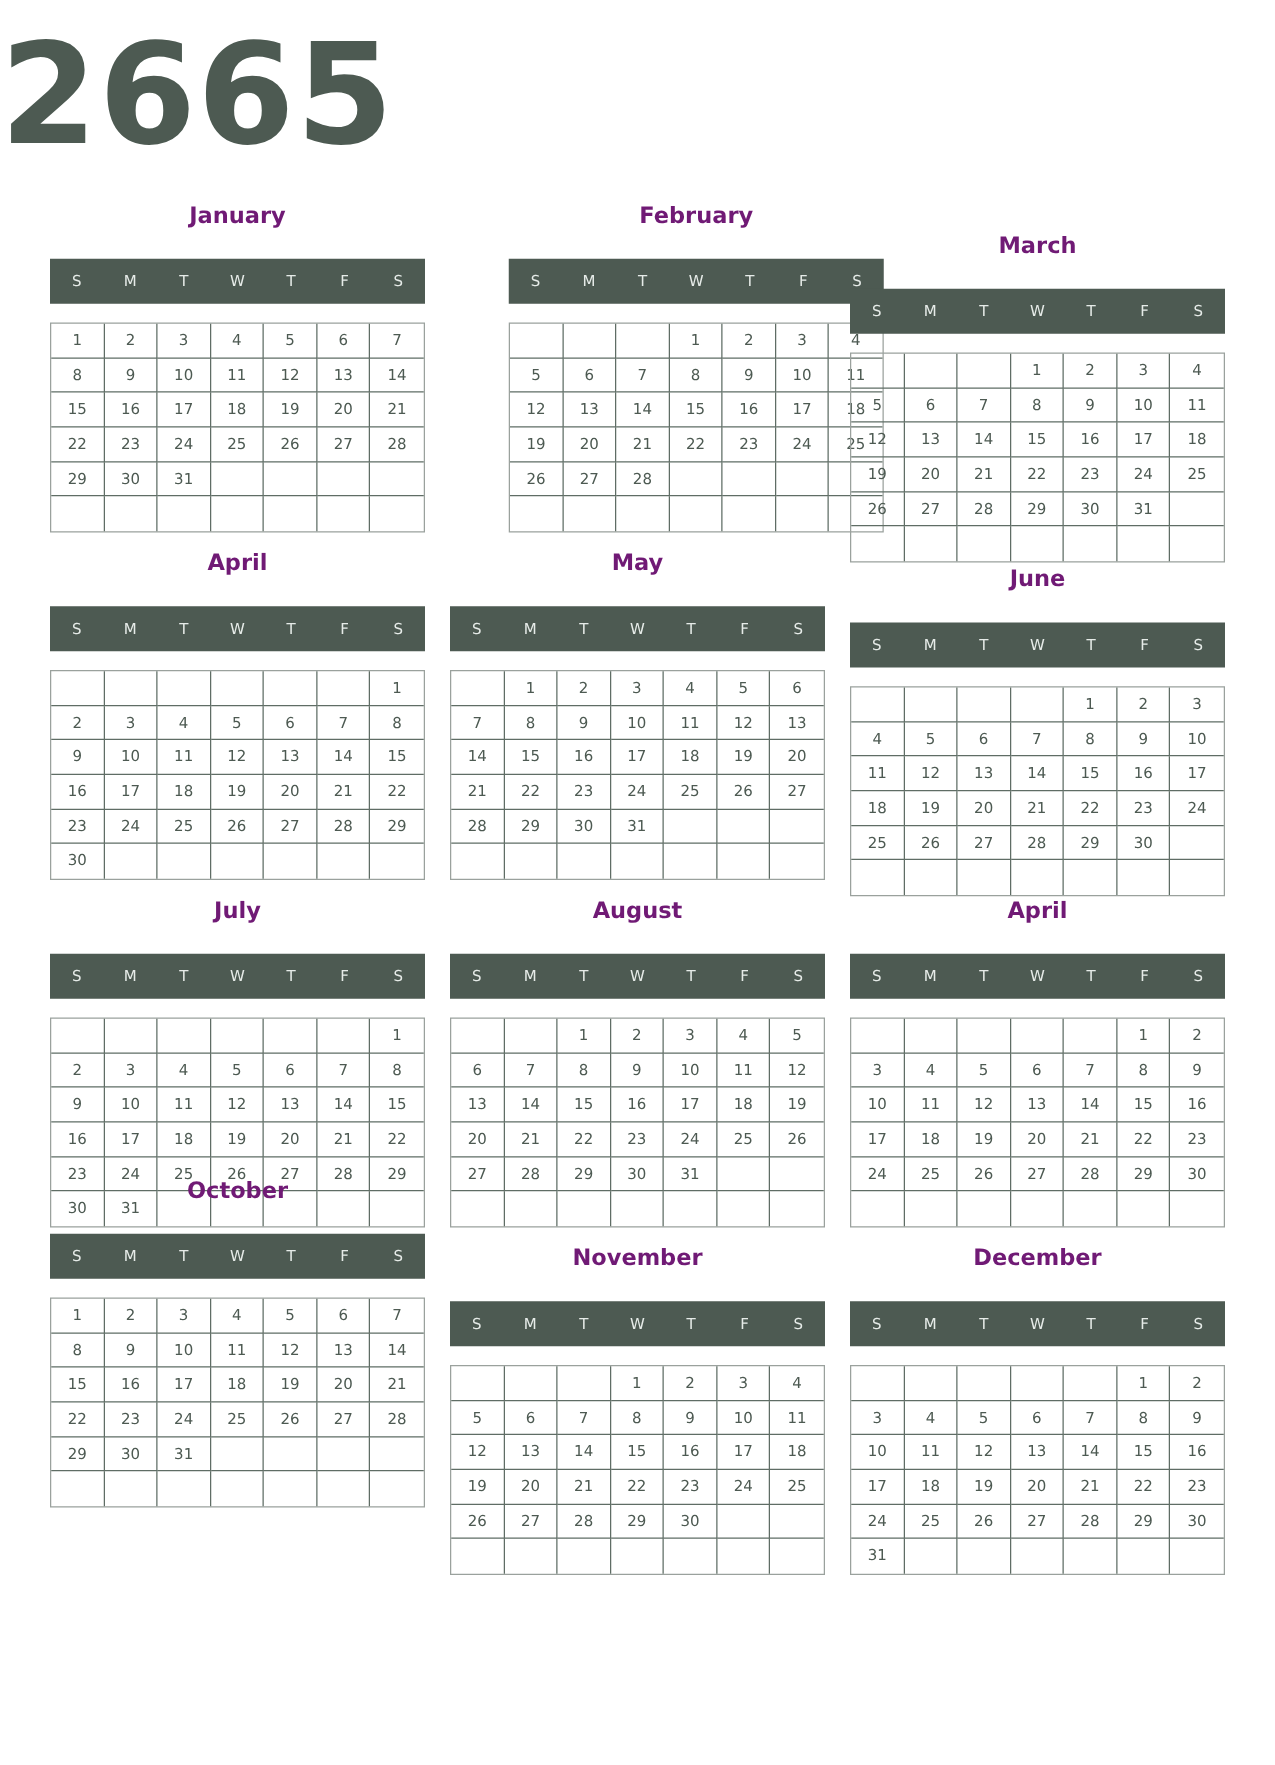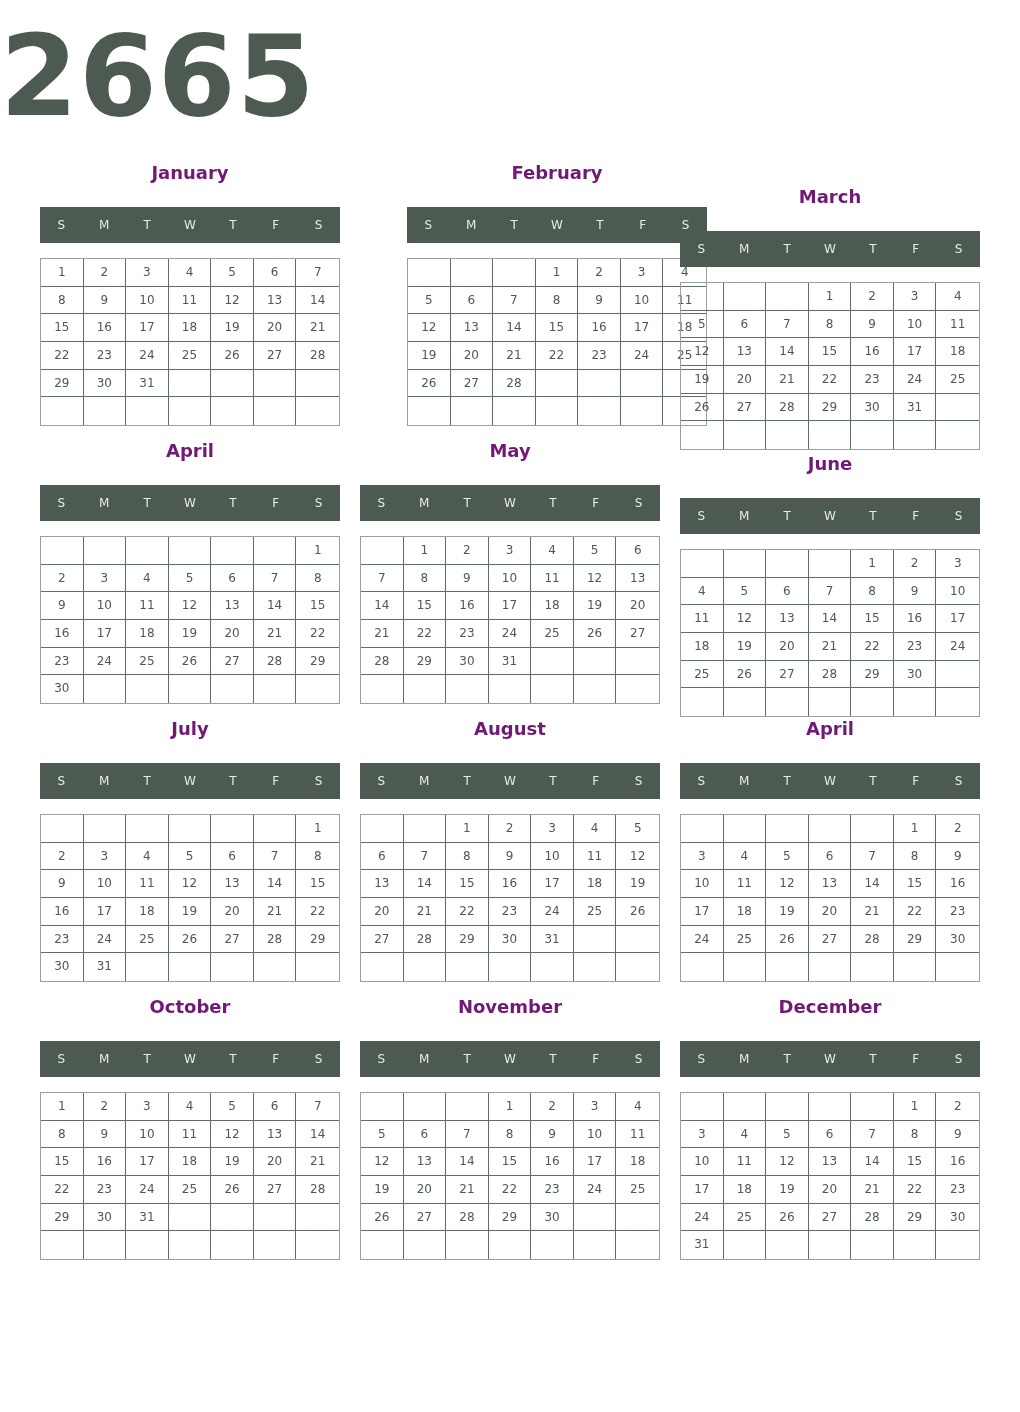--- a/index.html
+++ b/index.html
@@ -516,21 +516,21 @@
         <div class="cell c7">30</div>
         <div class="cell r6"></div>
         <div class="cell r6"></div>
         <div class="cell r6"></div>
         <div class="cell r6"></div>
         <div class="cell r6"></div>
         <div class="cell r6"></div>
         <div class="cell c7 r6"></div>
       </div>
     </div>
-    <div class="month" style="left: 40px; top: 995px; padding-left: 31px;">
+    <div class="month" style="left: 40px; top: 941px; padding-left: 31px;">
       <div class="mname">October</div>
       <div class="dow">
         <span>S</span>
         <span>M</span>
         <span>T</span>
         <span>W</span>
         <span>T</span>
         <span>F</span>
         <span>S</span>
       </div>

